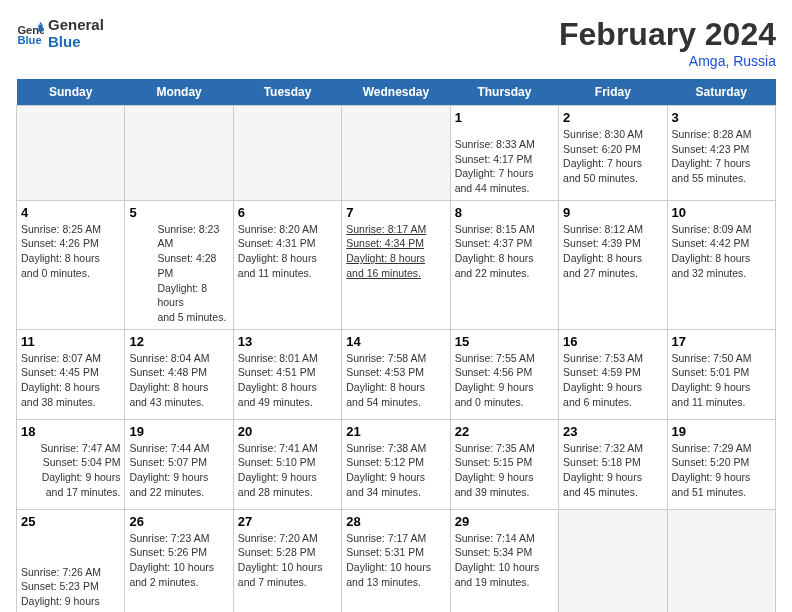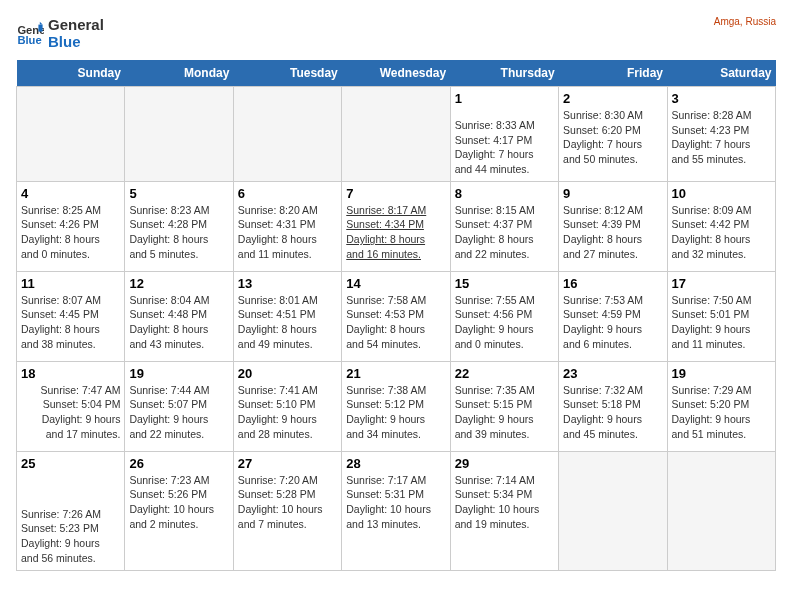--- a/index.html
+++ b/index.html
@@ -27,33 +27,33 @@
     }
     .title-area {
       text-align: right;
     }
     .month-year {
       font-size: 32px;
       font-weight: bold;
       color: #333;
     }
     .location {
-      font-size: 10px;
-      color: #c2410c;
+      font-size: 14px;
+      color: #1d4ed8;
     }
     table {
       width: 100%;
       border-collapse: collapse;
       font-size: 11px;
     }
     th {
       background-color: #2b6cb0;
       color: #fff;
       padding: 6px 4px;
-      text-align: right;
+      text-align: center;
       font-size: 12px;
       font-weight: bold;
     }
     td {
       border: 1px solid #ccc;
       vertical-align: top;
       padding: 4px;
       width: calc(100% / 7);
       min-height: 80px;
       background: #fff;
@@ -88,20 +88,21 @@
       <text x="2" y="36" font-size="16" font-weight="bold" fill="#1a6bbf">Blue</text>
       <polygon points="32,8 38,8 38,18 32,18" fill="#1a6bbf"></polygon>
       <polygon points="34,4 38,8 34,8" fill="#1a6bbf"></polygon>
     </svg>
     <div>
       <div style="font-size:15px;font-weight:bold;color:#333;">General</div>
       <div style="font-size:15px;font-weight:bold;color:#1a6bbf;">Blue</div>
     </div>
   </div>
   <div class="title-area">
+    <div class="month-year">February 2024</div>
     <div class="location">Amga, Russia</div>
   </div>
 </div>
 
 <table>
   <thead>
     <tr>
     <th>Sunday</th>
         <th>Monday</th>
         <th>Tuesday</th>
@@ -142,21 +143,21 @@
       <tr class="week-row">
         <td>
           <div class="day-num">4</div>
           <div class="day-info" style="white-space: pre-line;">Sunrise: 8:25 AM
 Sunset: 4:26 PM
 Daylight: 8 hours
 and 0 minutes.</div>
         </td>
         <td>
           <div class="day-num">5</div>
-          <div class="day-info" style="white-space: pre-line;">Sunrise: 8:23 AM
+          <div class="day-info" style="white-space: pre-line; margin-left: 28px;">Sunrise: 8:23 AM
 Sunset: 4:28 PM
 Daylight: 8 hours
 and 5 minutes.</div>
         </td>
         <td>
           <div class="day-num">6</div>
           <div class="day-info" style="white-space: pre-line;">Sunrise: 8:20 AM
 Sunset: 4:31 PM
 Daylight: 8 hours
 and 11 minutes.</div>

